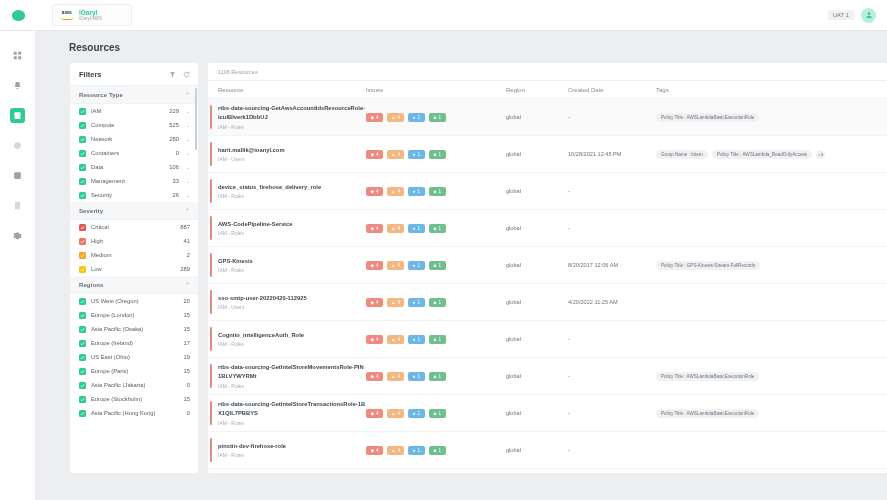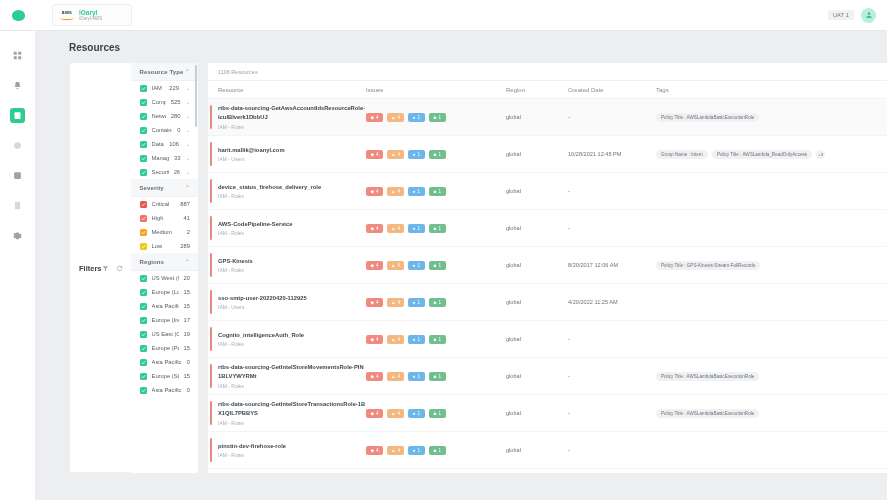--- a/index.html
+++ b/index.html
@@ -70,21 +70,21 @@
     font-size: 10px; font-weight: bold; color: #3a4149;
     padding: 11px 0 9px 9px;
   }
 
   .content { display: flex; gap: 8px; padding: 0 12px 0 9px; }
 
   
   .filters {
     width: 130px; background: #ffffff; border: 1px solid #eceef0;
     border-radius: 3px; overflow: hidden; height: 412px;
-    display: flex; flex-direction: row;
+    display: flex; flex-direction: column;
   }
   .filters-head {
     display: flex; align-items: center; padding: 7px 8px 6px 9px;
     border-bottom: 1px solid #f0f1f3;
   }
   .filters-title { font-size: 7.5px; font-weight: bold; color: #3a4149; }
   .filters-actions { margin-left: auto; display: flex; gap: 7px; align-items: center; }
   .filters-actions svg { width: 7px; height: 7px; color: #9aa2ab; }
   .filters-scroll { flex: 1; overflow: hidden; position: relative; }
   .fgroup-head {

